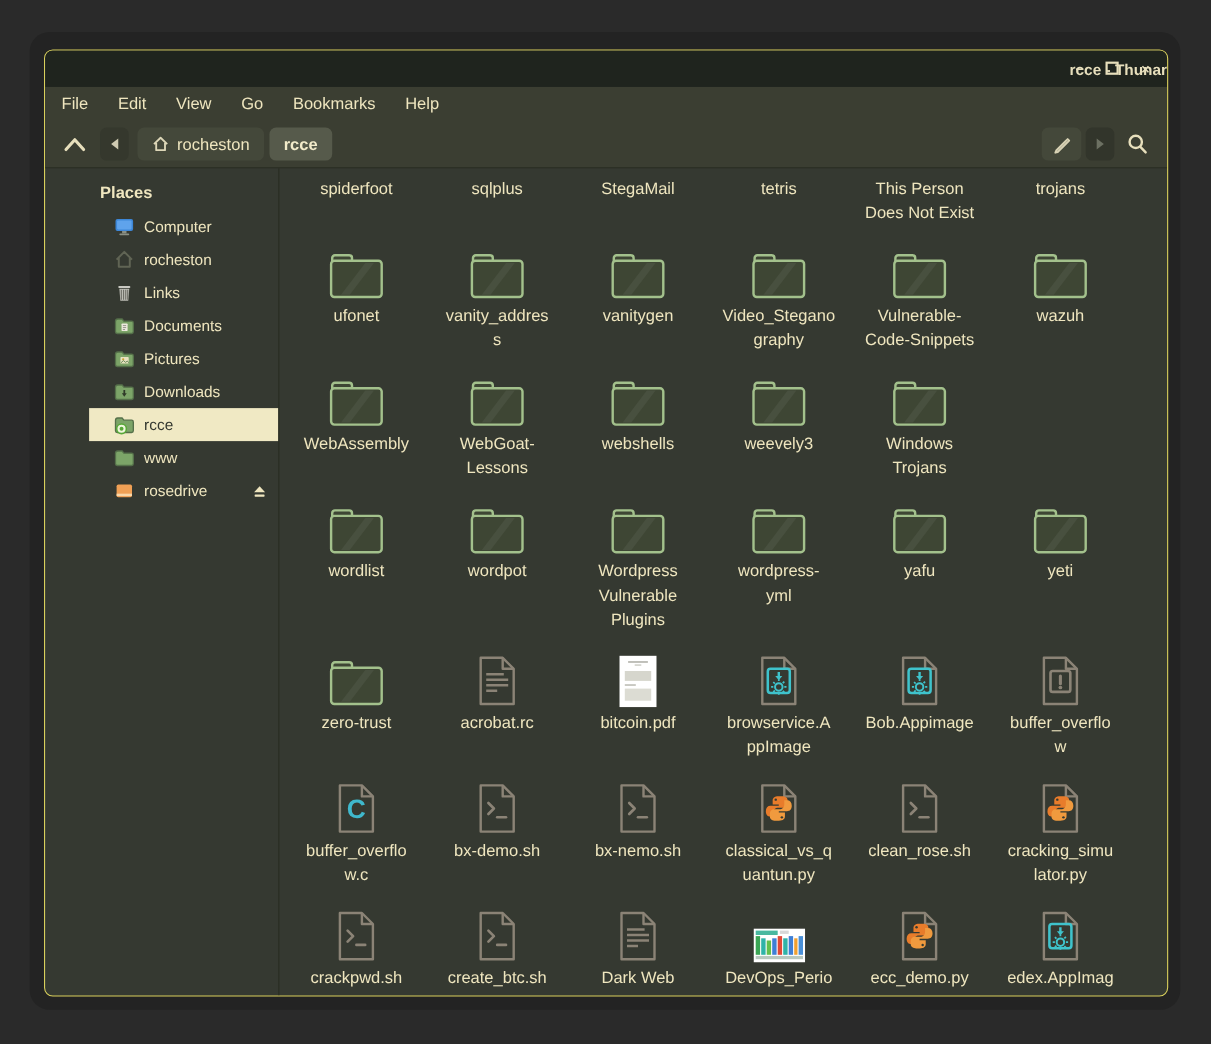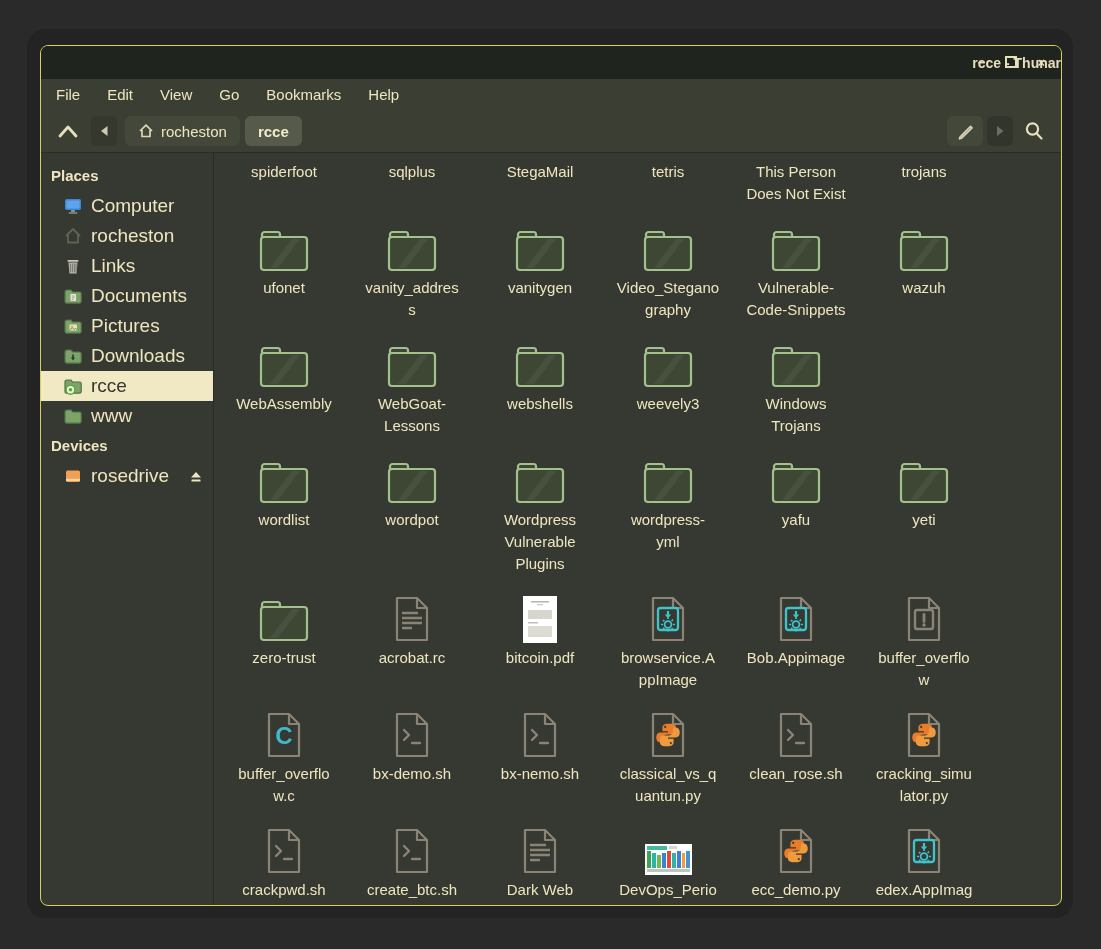--- a/index.html
+++ b/index.html
@@ -23,23 +23,23 @@
   .up{width:38px;}
   .back{width:26px;background:#35382d;}
   .crumb{background:#44483a;color:var(--text);font-size:15px;padding:0 13px;gap:7px;}
   .crumb.active{background:#565a4b;color:#f2ebca;font-weight:bold;}
   .spacer{flex:1;}
   .edit{width:36px;background:#44483a;}
   .fwd{width:26px;background:#32352b;}
   .search{width:34px;}
   
   #main{flex:1;display:flex;min-height:0;}
-  #sidebar{width:172px;flex:none;border-right:1px solid #282b22;padding-top:8px;overflow:hidden;}
+  #sidebar{width:172px;flex:none;border-right:1px solid #282b22;padding-top:8px;overflow:hidden;padding-left:40px;}
   .side-header{color:var(--text);font-weight:bold;font-size:15px;padding:6px 10px 7px 10px;}
-  .side-item{display:flex;align-items:center;gap:8px;height:30px;padding-left:22px;color:var(--text);font-size:19px;}
+  .side-item{display:flex;align-items:center;gap:8px;height:30px;padding-left:22px;color:var(--text);font-size:14px;}
   .side-item.selected{background:var(--sidebar_selected_bg);color:var(--sidebar_selected_text);}
   .side-item .eject{margin-left:auto;padding-right:10px;display:flex;align-items:center;}
   .sicon{width:20px;height:20px;flex:none;display:flex;align-items:center;justify-content:center;}
   
   #files{flex:1;padding:8px 0 0 6px;display:flex;flex-direction:column;gap:16px;overflow:hidden;justify-content:space-between;}
   .frow{display:grid;grid-template-columns:repeat(6,128px);}
   .cell{display:flex;flex-direction:column;align-items:center;}
   .iconbox{height:52px;display:flex;align-items:flex-end;justify-content:center;margin-bottom:4px;}
   .flabel{color:var(--text);font-size:15px;line-height:22px;text-align:center;white-space:pre-line;}
   svg{display:block;}
@@ -186,21 +186,20 @@
           <span>rcce</span>
         </div>
         <div class="side-item">
           <span class="sicon">
             <svg width="20" height="20" viewBox="0 0 20 20">
    <path d="M2 6 q0-2 2-2 h4 l1.6 2 h7 q1.6 0 1.6 1.6 v8 q0 1.6 -1.6 1.6 H3.6 Q2 17.2 2 15.6 Z" fill="#7ca468" stroke="#55704a" stroke-width="1.2"></path>
             </svg>
           </span>
           <span>www</span>
         </div>
-        <div class="side-header">Devices</div>
         <div class="side-item">
           <span class="sicon">
             <svg width="20" height="20" viewBox="0 0 20 20">
     <rect x="3" y="4.5" width="14" height="11.5" rx="1.5" fill="#f0a055"></rect>
     <rect x="3" y="12.8" width="14" height="2.2" fill="#fad7a8"></rect>
    </svg>
           </span>
           <span>rosedrive</span>
           <span class="eject">
             <svg width="14" height="13" viewBox="0 0 14 13">

